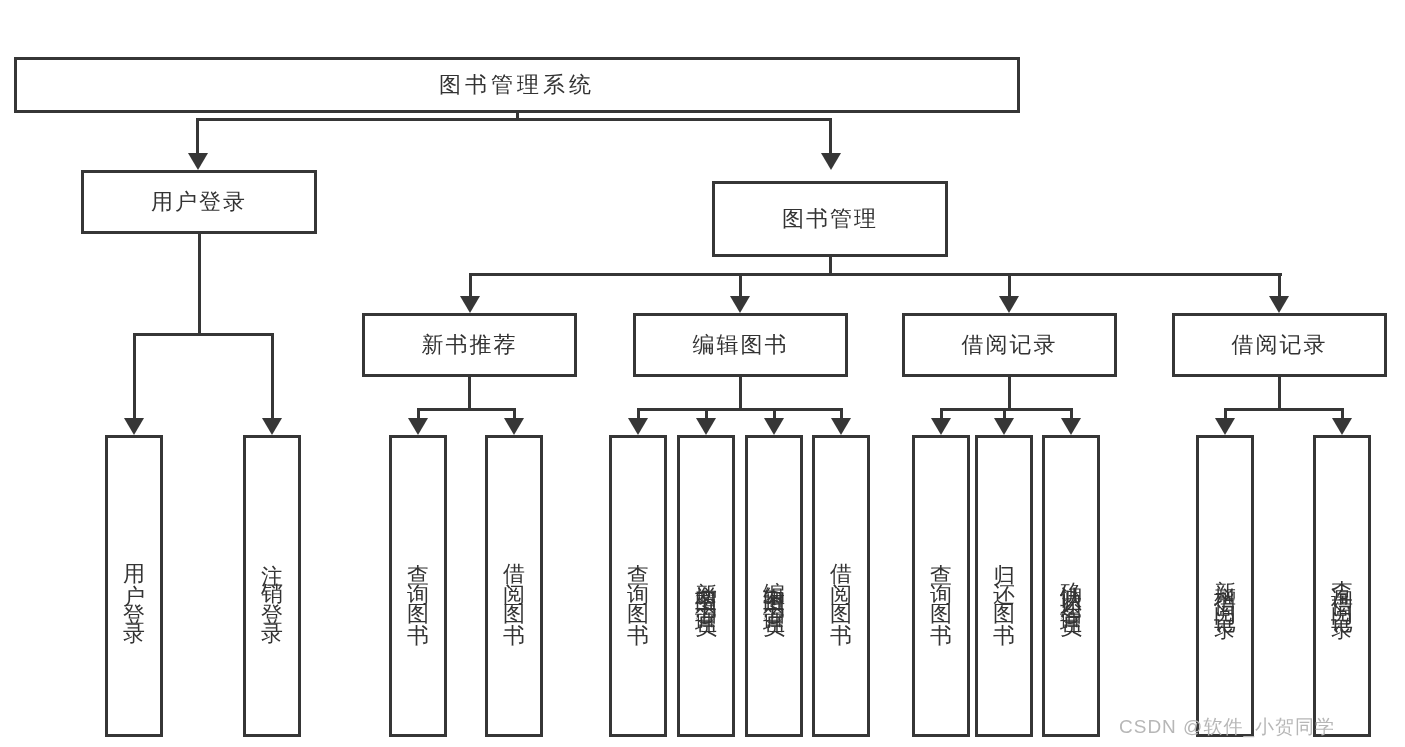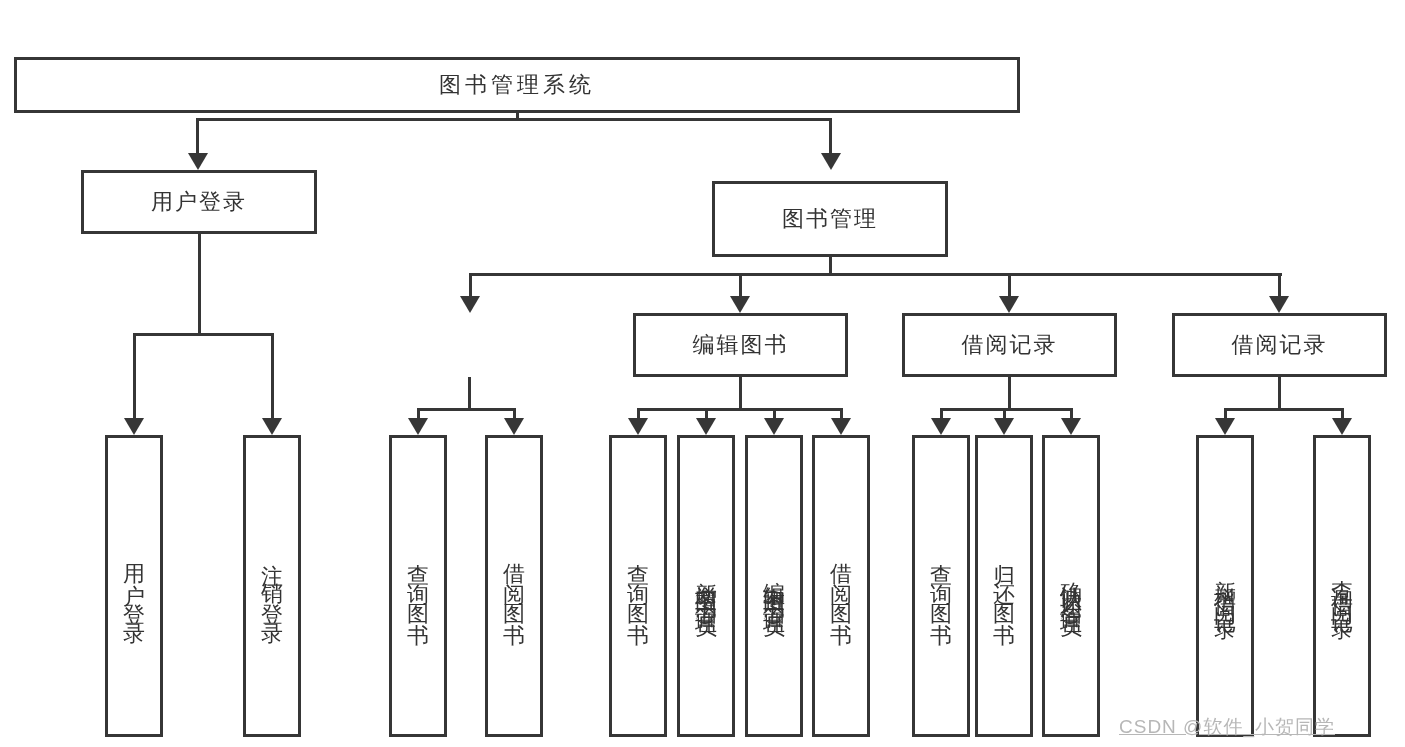--- a/index.html
+++ b/index.html
@@ -70,20 +70,21 @@
   <div class="hline" style="left:469px;top:273px;width:813px;"></div>
   <div class="vline" style="left:469px;top:273px;height:25px;"></div>
   <div class="arrow" style="left:460px;top:296px;"></div>
   <div class="vline" style="left:739px;top:273px;height:25px;"></div>
   <div class="arrow" style="left:730px;top:296px;"></div>
   <div class="vline" style="left:1008px;top:273px;height:25px;"></div>
   <div class="arrow" style="left:999px;top:296px;"></div>
   <div class="vline" style="left:1278px;top:273px;height:25px;"></div>
   <div class="arrow" style="left:1269px;top:296px;"></div>
 
+  <div class="node" style="left:362px;top:313px;width:215px;height:64px;">新书推荐</div>
   <div class="node" style="left:633px;top:313px;width:215px;height:64px;">编辑图书</div>
   <div class="node" style="left:902px;top:313px;width:215px;height:64px;">借阅记录</div>
   <div class="node" style="left:1172px;top:313px;width:215px;height:64px;">借阅记录</div>
 
   <div class="vline" style="left:468px;top:377px;height:31px;"></div>
   <div class="hline" style="left:417px;top:408px;width:99px;"></div>
   <div class="vline" style="left:417px;top:408px;height:12px;"></div>
   <div class="arrow" style="left:408px;top:418px;"></div>
   <div class="vline" style="left:513px;top:408px;height:12px;"></div>
   <div class="arrow" style="left:504px;top:418px;"></div>
@@ -126,15 +127,15 @@
   <div class="node vnode ls5" style="left:745px;top:435px;width:58px;height:302px;">编辑图书（管理员）</div>
   <div class="node vnode ls20" style="left:812px;top:435px;width:58px;height:302px;">借阅图书</div>
 
   <div class="node vnode ls20" style="left:912px;top:435px;width:58px;height:302px;">查询图书</div>
   <div class="node vnode ls20" style="left:975px;top:435px;width:58px;height:302px;">归还图书</div>
   <div class="node vnode ls5" style="left:1042px;top:435px;width:58px;height:302px;">确认归还（管理员）</div>
 
   <div class="node vnode ls8" style="left:1196px;top:435px;width:58px;height:302px;">新增借阅记录</div>
   <div class="node vnode ls8" style="left:1313px;top:435px;width:58px;height:302px;">查询借阅记录</div>
 
-  <div class="watermark" style="left:1119px;top:714px;text-decoration:underline;">CSDN @软件_小贺同学</div>
+  <div class="watermark" style="left:1119px;top:714px;">CSDN @软件_小贺同学</div>
 
 </div>
 
 </body></html>

